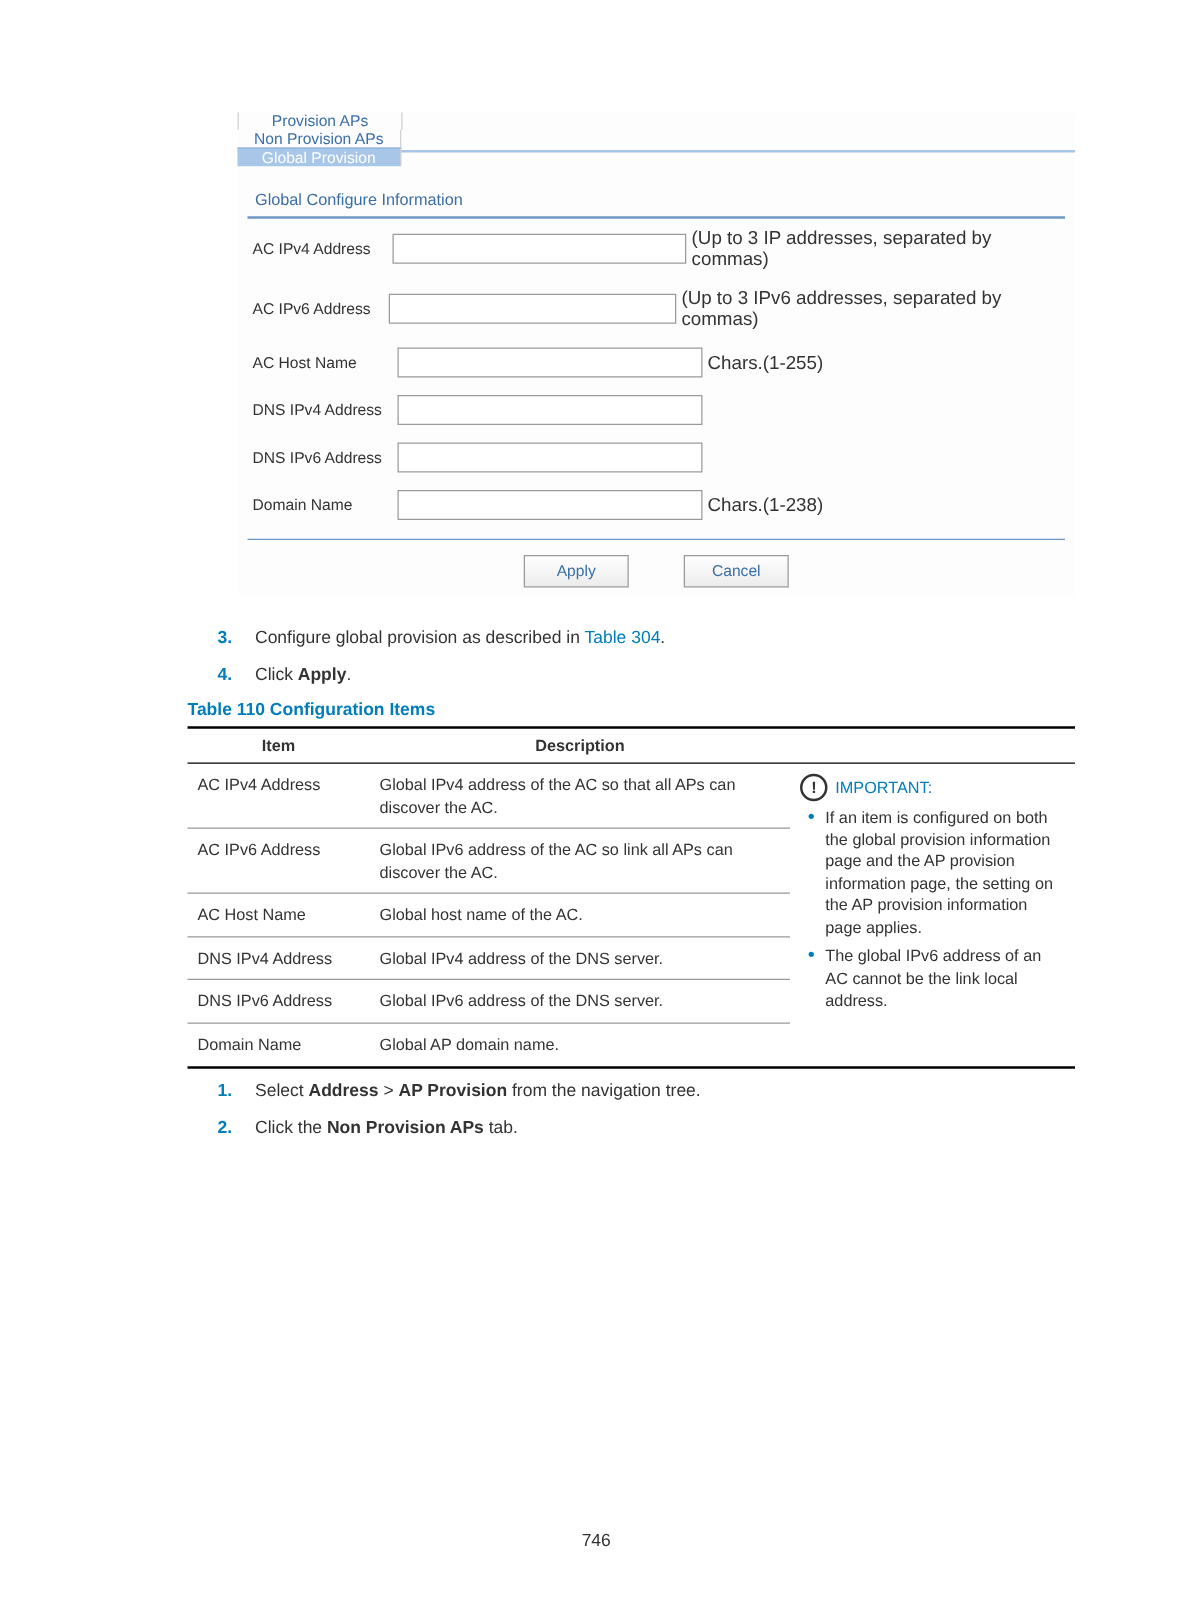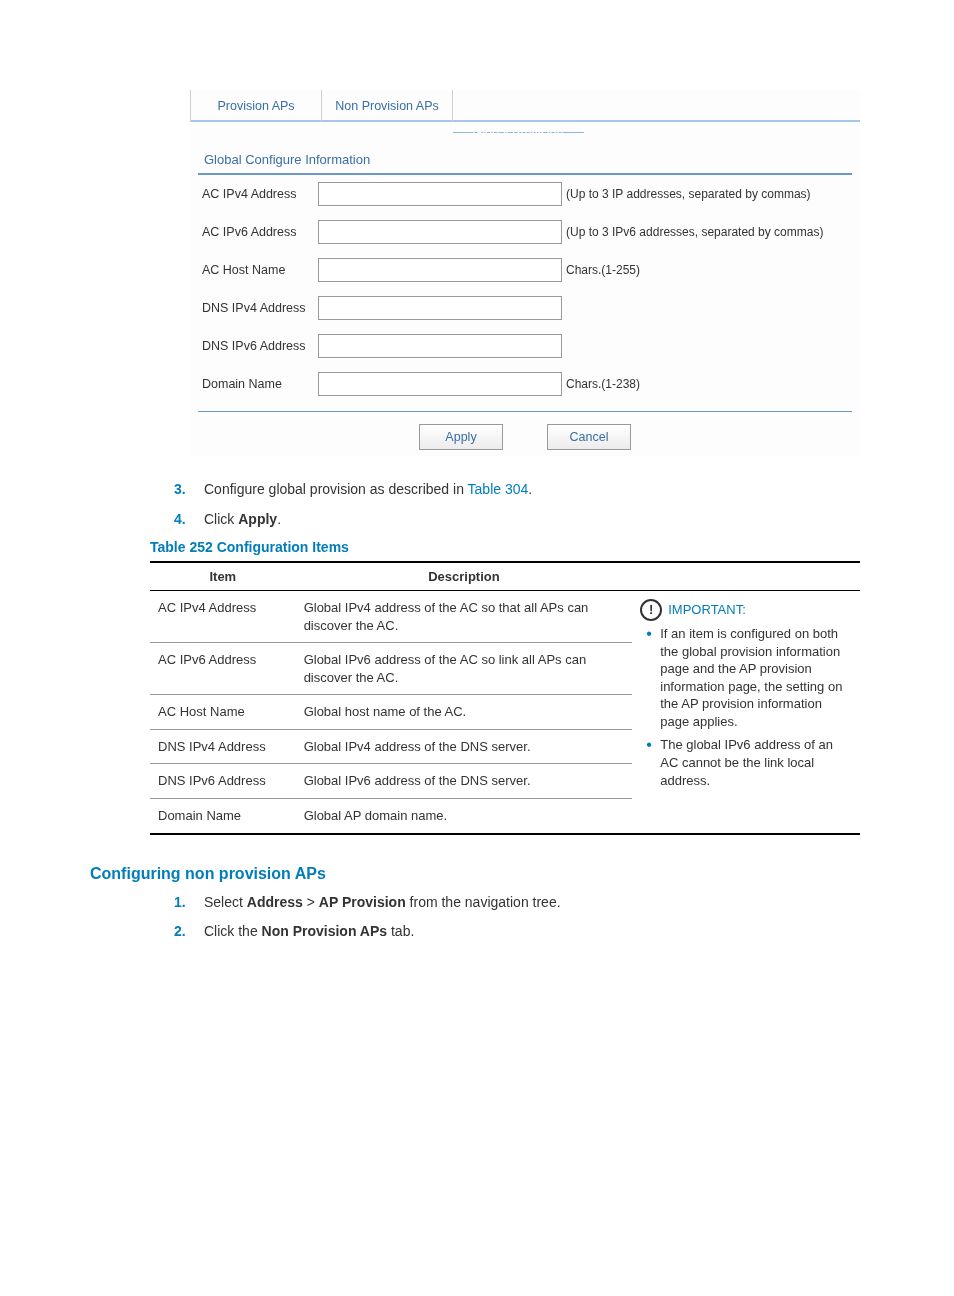--- a/index.html
+++ b/index.html
@@ -19,20 +19,21 @@
   .indent { margin-left: 100px; }
   .fig-caption { color: #007dba; font-weight: bold; font-size: 14px; margin-bottom: 8px; }
   .screenshot {
     background: #fdfdfd;
     width: 670px;
   }
   .tabbar {
     display: flex;
     position: relative;
     height: 32px;
+    flex-direction: column;
   }
   .tabbar::after {
     content: "";
     position: absolute;
     bottom: 0; left: 0; right: 0;
     height: 2px;
     background: #a8c7e8;
   }
   .tab {
     width: 130px;
@@ -43,21 +44,20 @@
     color: #3a6ea5;
     border-right: 1px solid #d0d0d0;
     position: relative;
     z-index: 1;
   }
   .tab:first-child { border-left: 1px solid #d0d0d0; }
   .tab.active {
     background: #a8c7e8;
     color: #fff;
     border-top: 1px solid #8fb3da;
-    margin-top: 42px;
   }
   .panel-title {
     color: #3a6ea5;
     font-size: 13px;
     margin: 30px 0 6px 14px;
   }
   .form-sep {
     border-top: 2px solid #6d97c4;
     margin: 0 8px;
   }
@@ -67,21 +67,21 @@
     padding: 7px 12px;
     font-size: 12.5px;
   }
   .fld-label { width: 116px; color: #333; }
   .fld-input {
     width: 238px;
     height: 20px;
     border: 1px solid #9a9a9a;
     background: #fff;
   }
-  .fld-hint { margin-left: 4px; font-size: 12px; color: #333; text-align: center; }
+  .fld-hint { margin-left: 4px; font-size: 15px; color: #333; }
   .form-bottom-line {
     border-top: 1px solid #6d97c4;
     margin: 8px 8px 0 8px;
   }
   .btnrow {
     display: flex;
     justify-content: center;
     gap: 44px;
     padding: 12px 0 6px 0;
   }
@@ -253,21 +253,21 @@
     <li>
       <span class="num">3.</span>
       <span>Configure global provision as described in </span><span class="link">Table 304</span><span>.</span>
     </li>
     <li>
       <span class="num">4.</span>
       <span>Click </span><strong>Apply</strong><span>.</span>
     </li>
   </ol>
 
-  <div class="tbl-caption">Table 252 Configuration Items</div>
+  <div class="tbl-caption">Table 110 Configuration Items</div>
 
   <table class="config-table">
     <thead>
       <tr>
         <th style="width:136px">Item</th>
         <th style="width:340px">Description</th>
         <th style="width:220px"></th>
       </tr>
     </thead>
     <tbody>
@@ -301,26 +301,26 @@
         <td class="bb">DNS IPv6 Address</td>
         <td class="bb">Global IPv6 address of the DNS server.</td>
       </tr>
       <tr class="last-row">
         <td>Domain Name</td>
         <td>Global AP domain name.</td>
       </tr>
     </tbody>
   </table>
 
-  <div class="section-h">Configuring non provision APs</div>
 
   <ol class="steps" style="margin-top:8px">
     <li>
       <span class="num">1.</span>
       <span>Select </span><strong>Address</strong><span> &gt; </span><strong>AP Provision</strong><span> from the navigation tree.</span>
     </li>
     <li>
       <span class="num">2.</span>
       <span>Click the </span><strong>Non Provision APs</strong><span> tab.</span>
     </li>
   </ol>
 
+  <div class="page-num">746</div>
 </div>
 
 </body></html>

